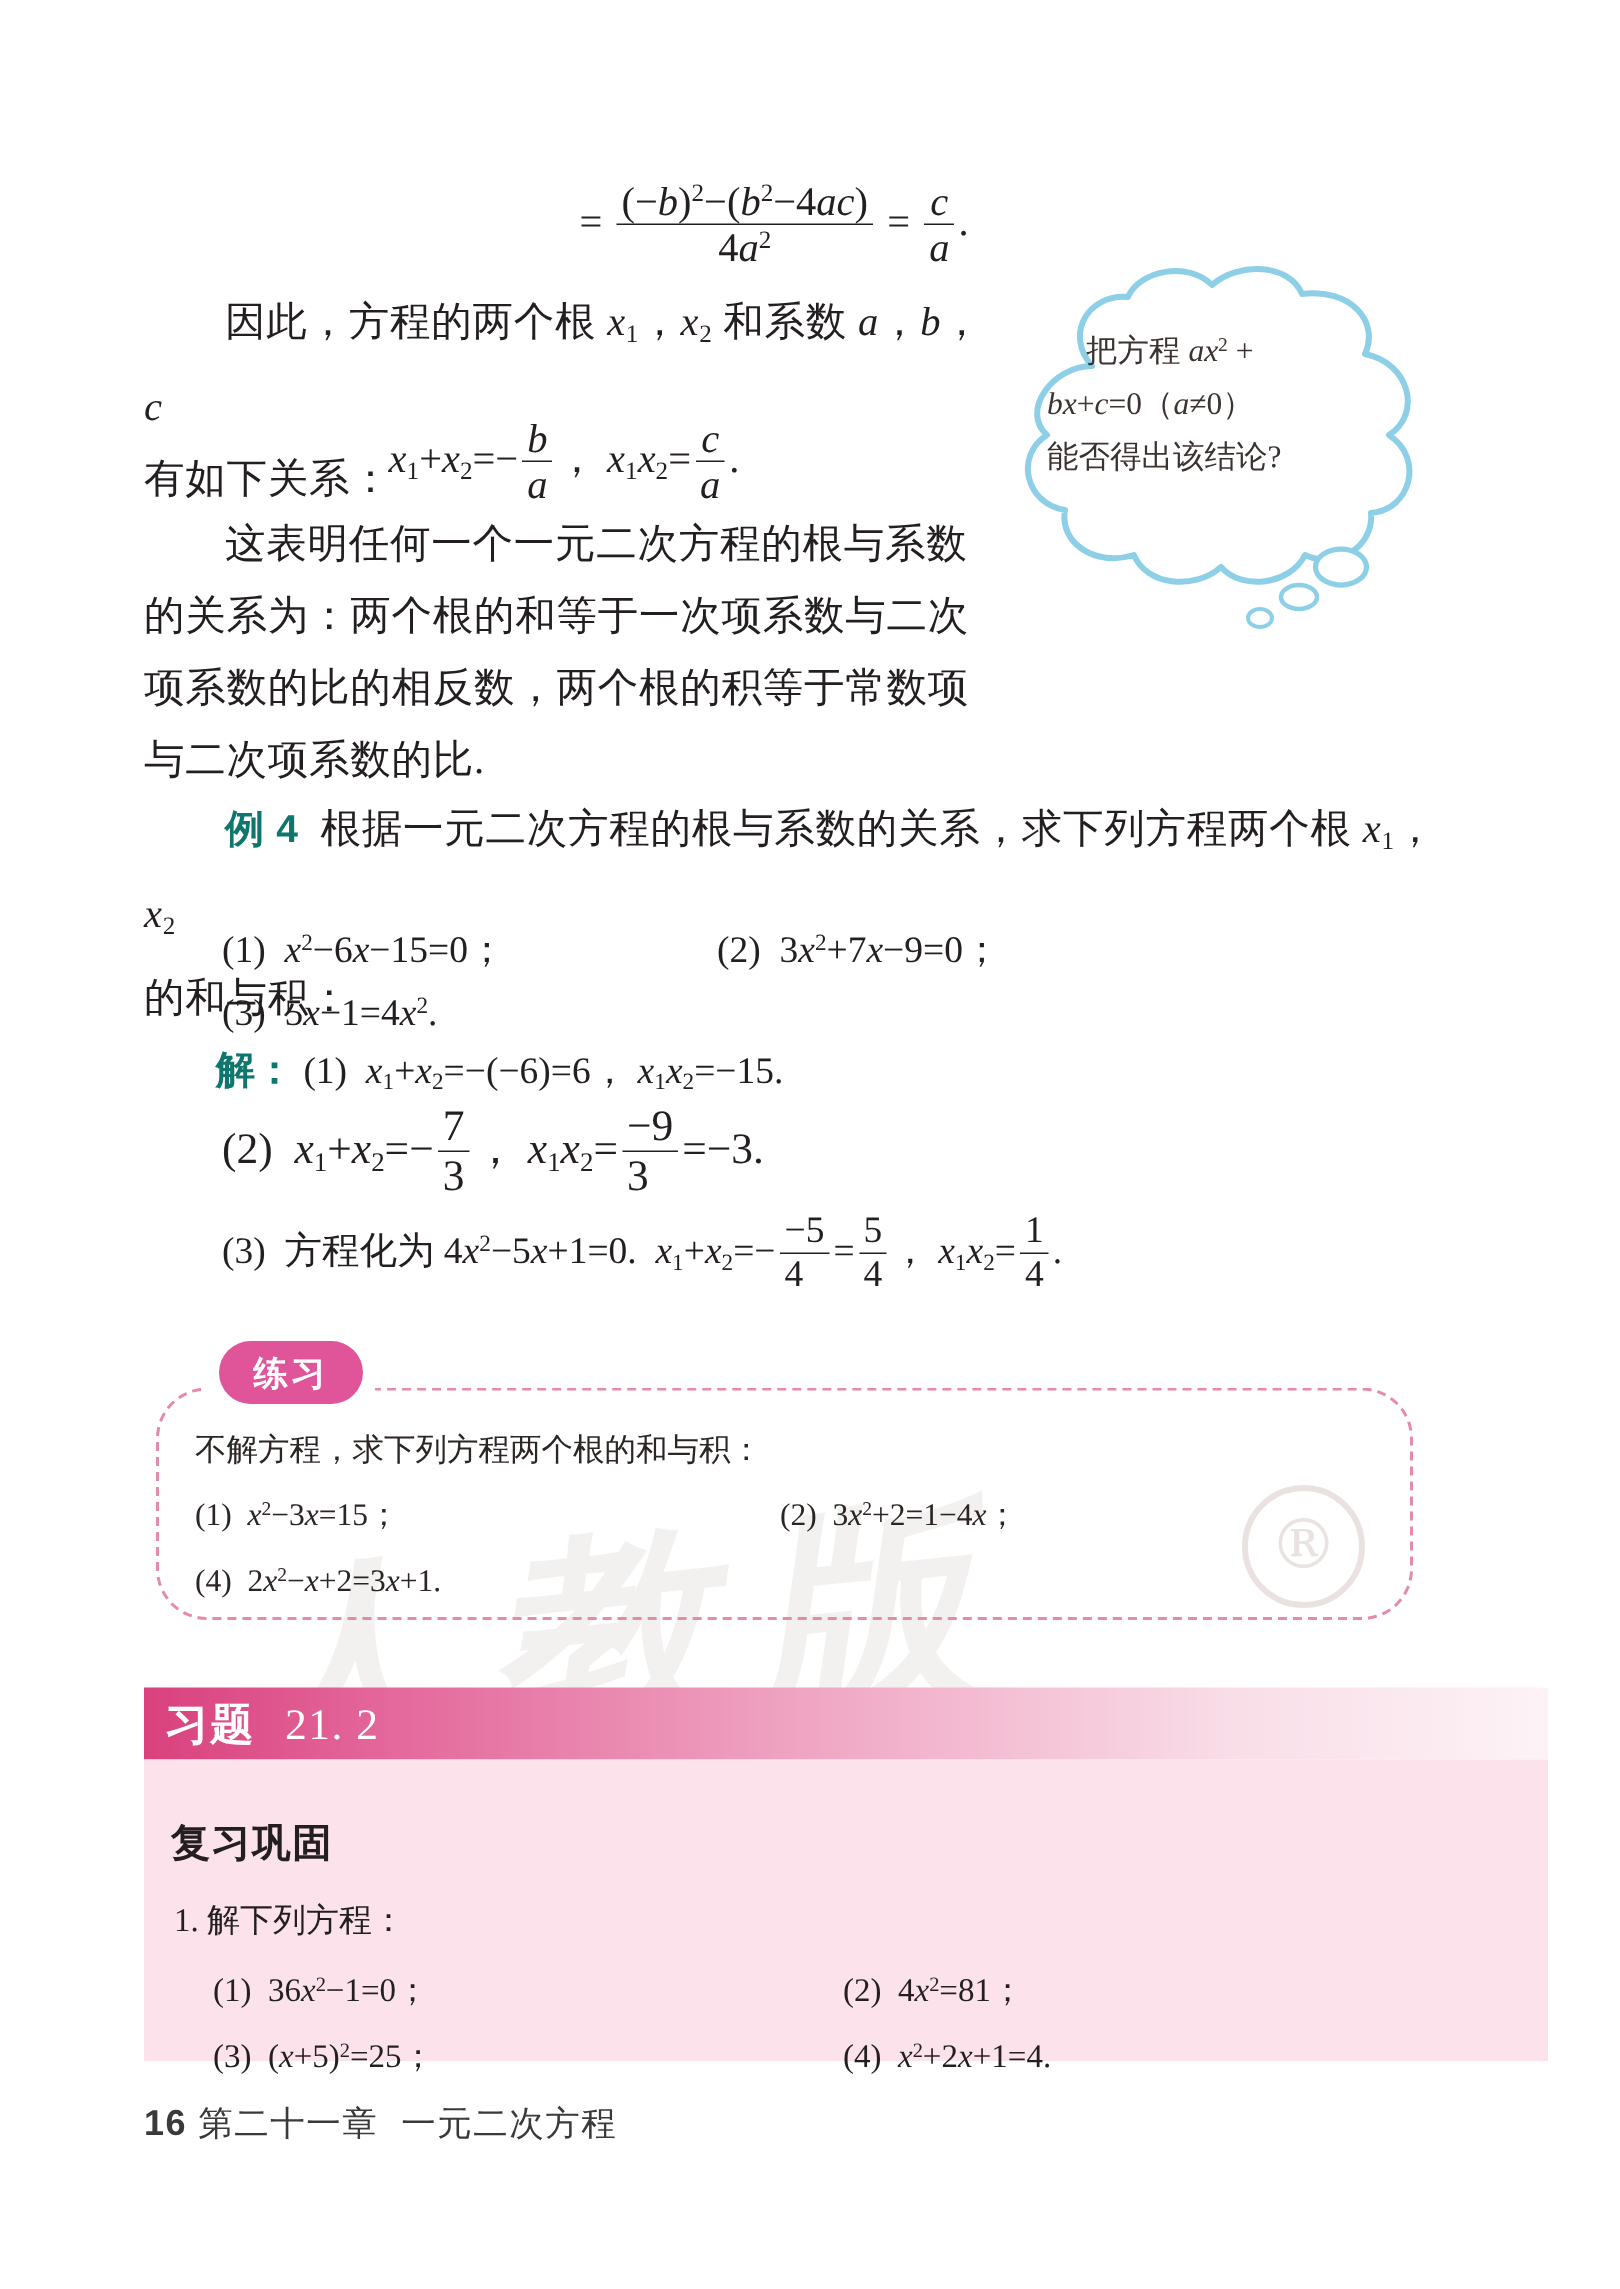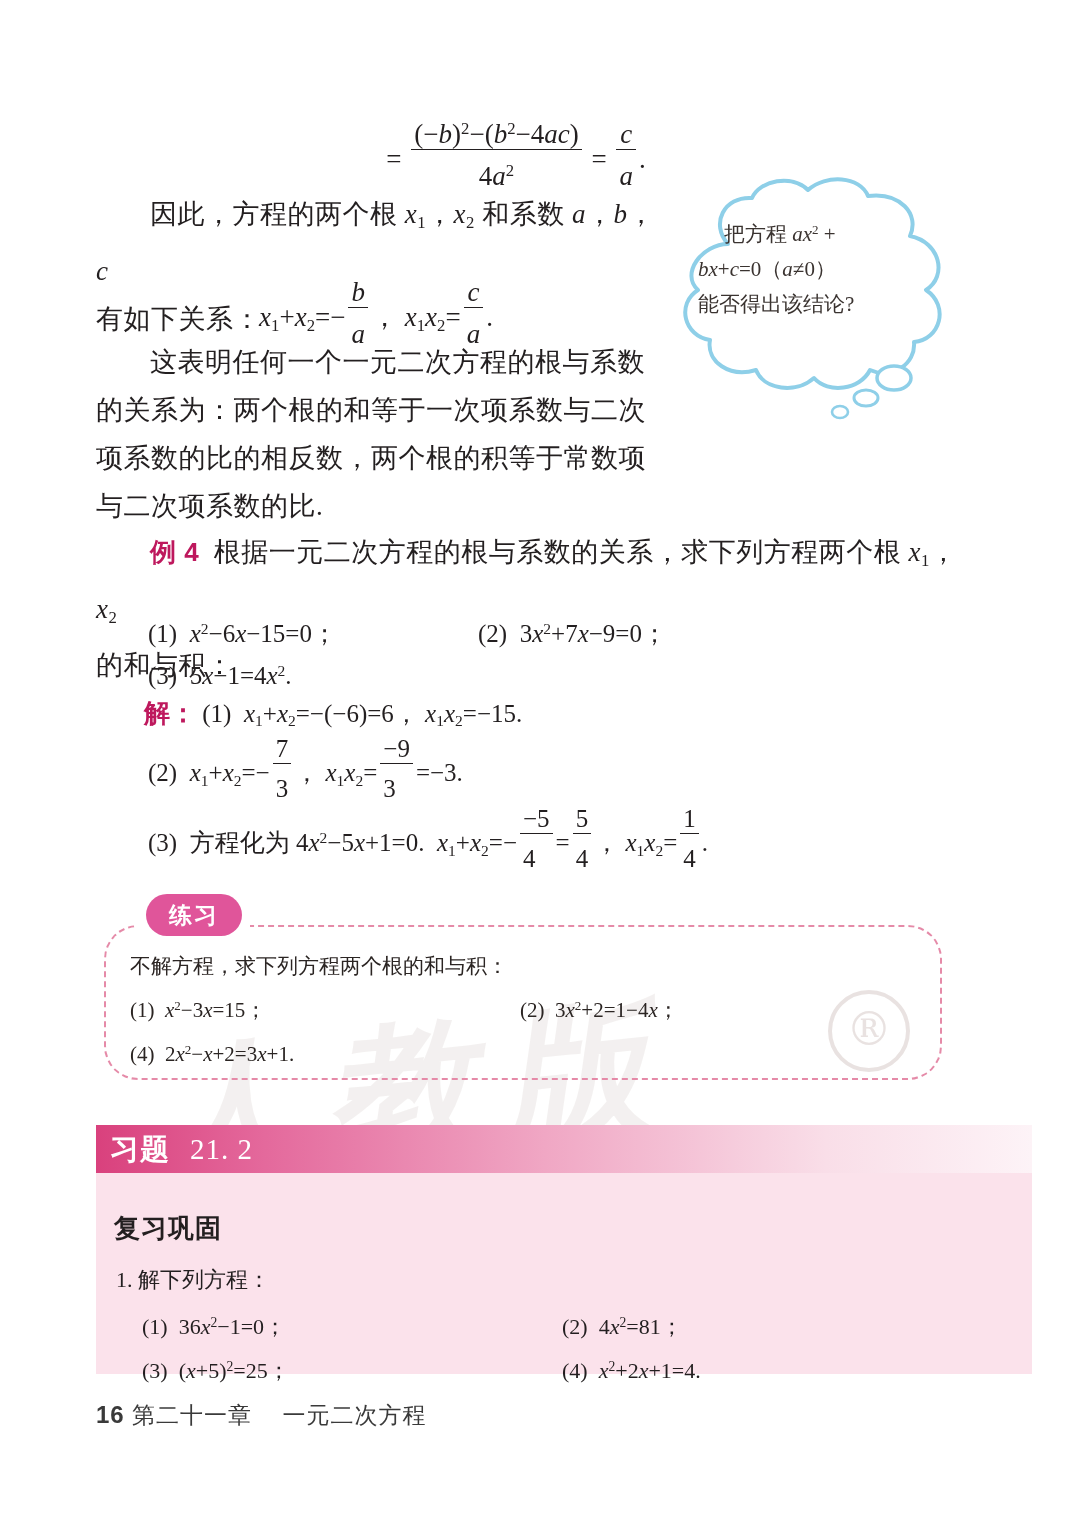--- a/index.html
+++ b/index.html
@@ -67,21 +67,21 @@
 
   .frac {
     display: inline-block;
     vertical-align: middle;
     line-height: 1.12;
     margin: 0 3px;
     position: relative;
     top: -1px;
   }
   .frac .num { display: block; padding: 0 3px; }
-  .frac .den { display: block; padding: 11px 3px; border-top: 1.4px solid #231f20; }
+  .frac .den { display: block; padding: 0 3px; border-top: 1.4px solid #231f20; }
 
   
   .para {
     font-size: 27px;
     line-height: 48px;
     letter-spacing: .5px;
     margin: 0;
   }
   .indent { text-indent: 54px; }
 
@@ -109,21 +109,21 @@
     top: 40px;
     width: 232px;
     font-family: "Liberation Serif", "DejaVu Serif", serif;
     font-size: 21px;
     line-height: 35px;
     color: #3a3330;
     text-align: left;
   }
   #thought-bubble .bubble-text .l1 { text-indent: 26px; display: block; }
   .label-blue {
-    color: #be185d;
+    color: #0f766e;
     font-weight: 700;
     font-family: "Liberation Sans", sans-serif;
     font-size: 26px;
   }
 
   
   #practice-box {
     position: absolute;
     left: 104px;
     top: 925px;
@@ -235,21 +235,21 @@
   #footer {
     position: absolute;
     left: 96px;
     top: 1400px;
     font-family: "Liberation Sans", "DejaVu Sans", sans-serif;
     font-size: 23px;
     color: #3a3a3a;
     letter-spacing: 1px;
   }
   #footer .pg { font-weight: 700; font-size: 24px; }
-  #footer .chap { margin-right: 23px; }
+  #footer .chap { margin-right: 8px; }
 </style>
 </head>
 <body>
 
 <div id="watermark">
   <div class="wm-text">人教版</div>
 </div>
 <div id="watermark-r">®</div>
 
 <div class="page">
@@ -322,21 +322,21 @@
 
   <div class="abs" style="left:148px; top:650px; font-size:25px; line-height:42px;">
     <span>(3)</span>&nbsp;&nbsp;5<span class="mathit">x</span><span class="mathrm">−</span>1<span class="mathrm">=</span>4<span class="mathit">x</span><sup>2</sup>.
   </div>
 
   <div class="abs" style="left:144px; top:692px; font-size:25px; line-height:42px;">
     <span class="label-blue">解：</span>
     <span>(1)</span>&nbsp;&nbsp;<span class="mathit">x</span><sub>1</sub><span class="mathrm">+</span><span class="mathit">x</span><sub>2</sub><span class="mathrm">=−</span>(<span class="mathrm">−</span>6)<span class="mathrm">=</span>6，&nbsp;<span class="mathit">x</span><sub>1</sub><span class="mathit">x</span><sub>2</sub><span class="mathrm">=−</span>15.
   </div>
 
-  <div class="abs" style="left:148px; top:736px; font-size:25px; line-height:48px;">
+  <div class="abs" style="left:148px; top:736px; font-size:29px; line-height:48px;">
     <span>(2)</span>&nbsp;&nbsp;<span class="mathit">x</span><sub>1</sub><span class="mathrm">+</span><span class="mathit">x</span><sub>2</sub><span class="mathrm">=−</span><span class="frac"><span class="num">7</span><span class="den">3</span></span>，&nbsp;<span class="mathit">x</span><sub>1</sub><span class="mathit">x</span><sub>2</sub><span class="mathrm">=</span><span class="frac"><span class="num"><span class="mathrm">−</span>9</span><span class="den">3</span></span><span class="mathrm">=−</span>3.
   </div>
 
   <div class="abs" style="left:148px; top:806px; font-size:25px; line-height:48px;">
     <span>(3)</span>&nbsp;&nbsp;方程化为&nbsp;4<span class="mathit">x</span><sup>2</sup><span class="mathrm">−</span>5<span class="mathit">x</span><span class="mathrm">+</span>1<span class="mathrm">=</span>0.&nbsp;&nbsp;<span class="mathit">x</span><sub>1</sub><span class="mathrm">+</span><span class="mathit">x</span><sub>2</sub><span class="mathrm">=−</span><span class="frac"><span class="num"><span class="mathrm">−</span>5</span><span class="den">4</span></span><span class="mathrm">=</span><span class="frac"><span class="num">5</span><span class="den">4</span></span>，&nbsp;<span class="mathit">x</span><sub>1</sub><span class="mathit">x</span><sub>2</sub><span class="mathrm">=</span><span class="frac"><span class="num">1</span><span class="den">4</span></span><span class="mathrm">.</span>
   </div>
 
   <div id="practice-box"></div>
   <div id="practice-badge-mask"></div>
   <div id="practice-badge">练习</div>

